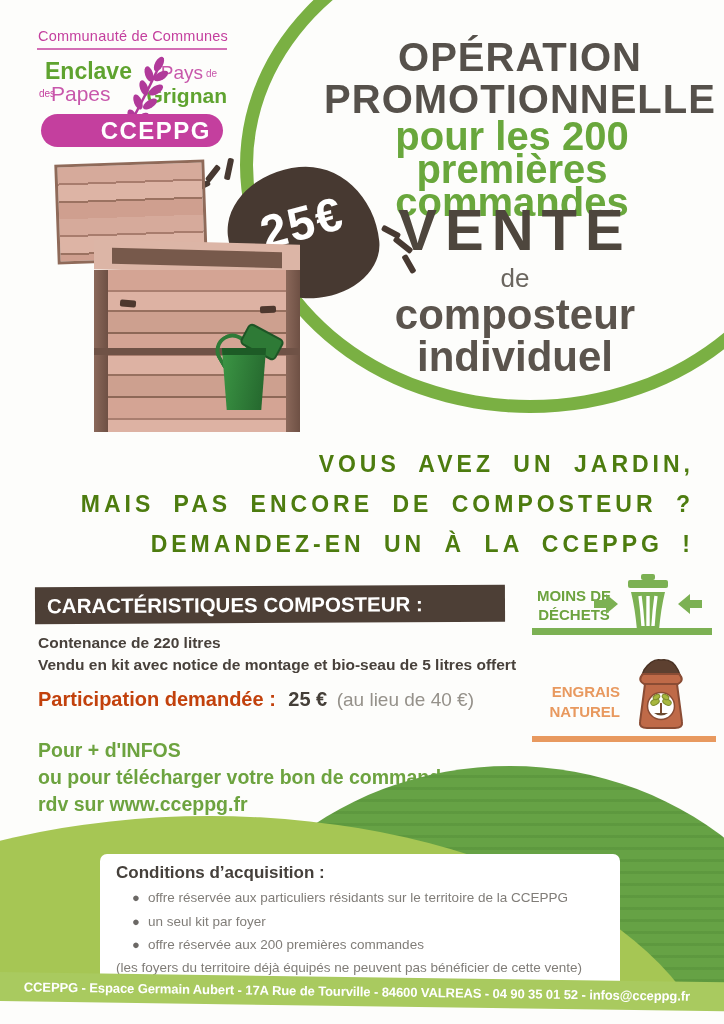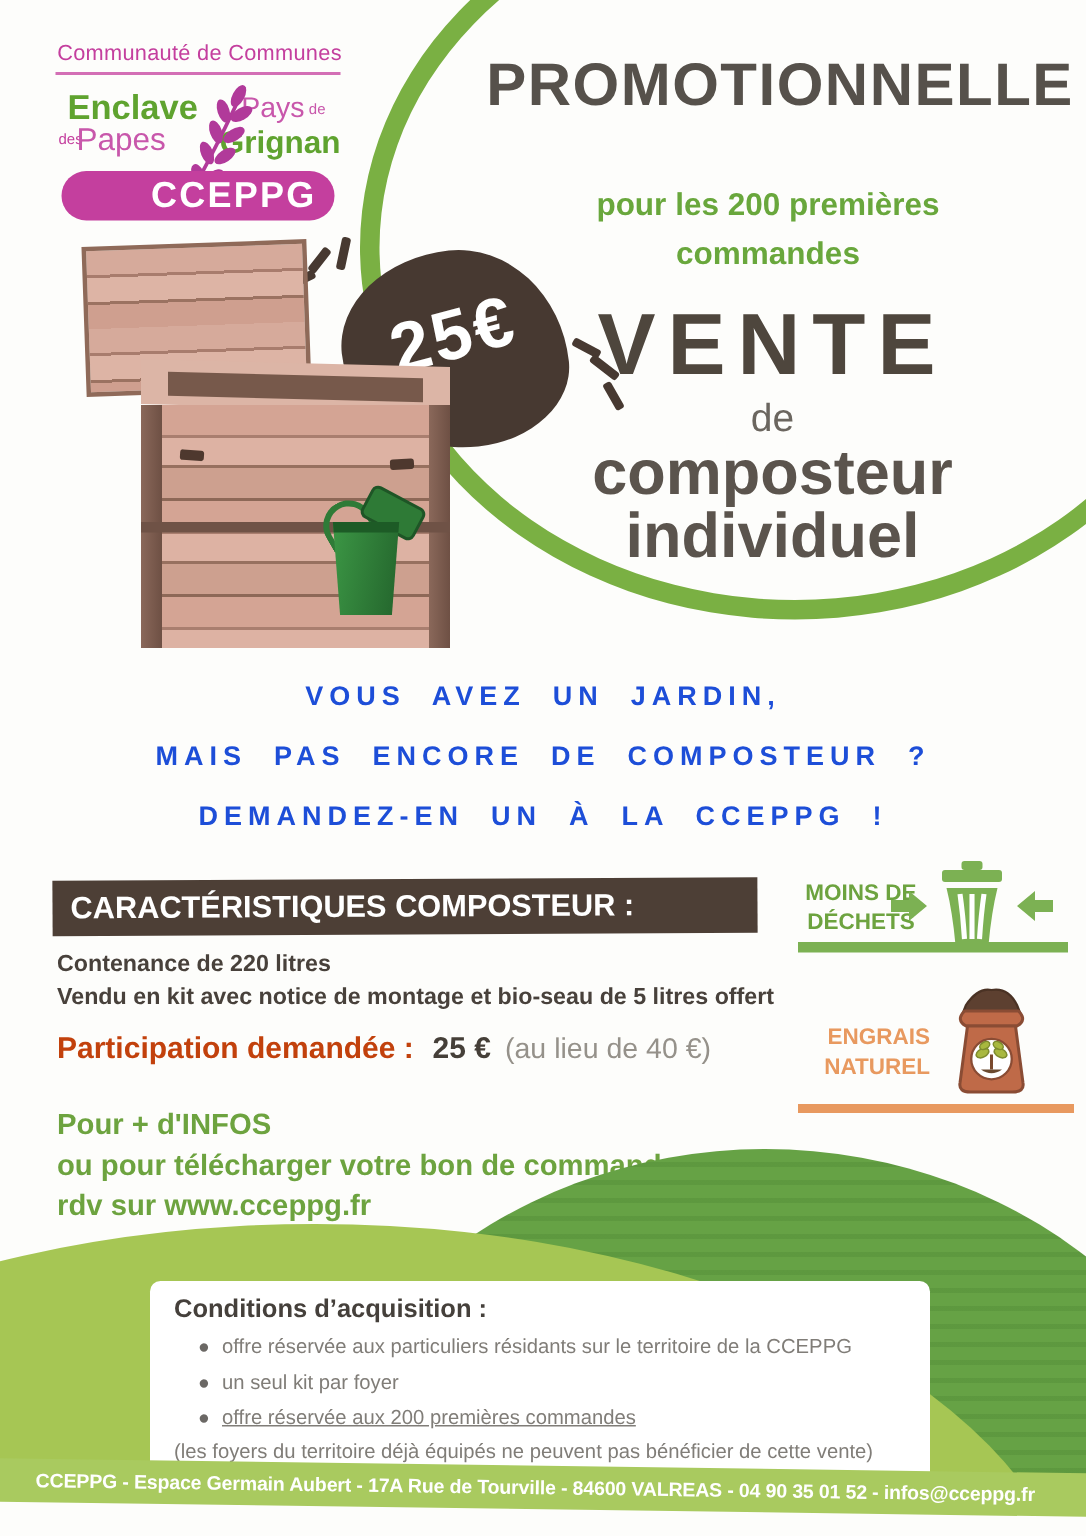--- a/index.html
+++ b/index.html
@@ -24,21 +24,21 @@
   .lg-grignan{position:absolute;right:6px;top:58px;color:#5fa32f;font-weight:bold;font-size:21px;}
   .lg-pill{position:absolute;left:8px;top:88px;width:182px;height:33px;background:#c43f9e;
            border-radius:17px;color:#fff;font-weight:bold;font-size:24px;letter-spacing:1.5px;
            text-align:right;line-height:33px;padding-right:12px;box-sizing:border-box;}
   .lavender{position:absolute;left:78px;top:26px;}
 
   
   .main-title{position:absolute;left:320px;top:36px;width:400px;text-align:center;
               color:#56514b;font-weight:bold;font-size:40px;line-height:42px;letter-spacing:1px;}
   .sub-title{position:absolute;left:300px;top:120px;width:424px;text-align:center;
-             color:#69a73c;font-weight:bold;font-size:21px;line-height:33px;}
+             color:#69a73c;font-weight:bold;font-size:40px;line-height:33px;}
 
   
   .blob{position:absolute;left:228px;top:167px;width:150px;height:132px;background:#473931;
         border-radius:52% 48% 44% 56% / 46% 62% 38% 54%;transform:rotate(-6deg);}
   .blob span{position:absolute;left:0;top:28px;width:100%;text-align:center;color:#fff;
              font-weight:bold;font-size:47px;letter-spacing:2px;transform:rotate(-9deg);}
   .burst b{position:absolute;background:#473931;border-radius:2px;}
   .burst-l{left:200px;top:158px;width:44px;height:56px;}
   .burst-l b:nth-child(1){left:26px;top:0;width:6px;height:22px;transform:rotate(12deg);}
   .burst-l b:nth-child(2){left:10px;top:6px;width:6px;height:19px;transform:rotate(38deg);}
@@ -74,22 +74,22 @@
   .bk-handle{position:absolute;left:0;top:6px;width:34px;height:28px;border:4px solid #2f7b37;
              border-bottom:none;border-radius:18px 18px 0 0;transform:rotate(-30deg);box-sizing:border-box;}
   .bk-lid{position:absolute;left:28px;top:2px;width:40px;height:24px;background:#2e7a36;
           border:2px solid #1e5526;border-radius:5px;transform:rotate(28deg);box-sizing:border-box;}
   .bk-body{position:absolute;left:6px;top:20px;width:48px;height:62px;
            background:linear-gradient(100deg,#3a9343 10%,#25682e 90%);
            clip-path:polygon(4% 0,96% 0,86% 100%,14% 100%);}
   .bk-rim{position:absolute;left:0;top:0;width:100%;height:7px;background:#1d5b26;}
 
   
-  .question{position:absolute;left:30px;top:444px;width:664px;text-align:center;color:#1d4ed8;
-            font-weight:bold;font-size:18px;line-height:40px;letter-spacing:4px;word-spacing:9px;}
+  .question{position:absolute;left:30px;top:444px;width:664px;text-align:right;color:#4d7c0f;
+            font-weight:bold;font-size:23px;line-height:40px;letter-spacing:4px;word-spacing:9px;}
 
   
   .banner{position:absolute;left:35px;top:586px;width:470px;height:37px;background:#4d3f36;
           transform:rotate(-.3deg);}
   .banner span{display:block;color:#fff;font-weight:bold;font-size:20.5px;line-height:37px;padding-left:12px;}
   .spec{position:absolute;left:38px;top:632px;color:#48413b;font-weight:bold;font-size:15.5px;line-height:21.5px;}
   .partic{position:absolute;left:38px;top:688px;white-space:nowrap;}
   .partic .lab{color:#c2410c;font-weight:bold;font-size:20px;}
   .partic .prc{color:#453f38;font-weight:bold;font-size:20px;margin-left:8px;}
   .partic .note{color:#95918a;font-size:19px;margin-left:5px;}
@@ -113,21 +113,21 @@
   .hills{position:absolute;left:0;top:758px;width:724px;height:234px;overflow:hidden;}
   .hill-dark{position:absolute;left:180px;top:8px;width:660px;height:600px;border-radius:50%;
              background:#66a245;
              background-image:repeating-linear-gradient(180deg,transparent 0 9px,rgba(20,70,10,.10) 9px 12px);}
   .hill-light{position:absolute;left:-300px;top:58px;width:1020px;height:560px;border-radius:50%;background:#a6c654;}
   .conditions{position:absolute;left:100px;top:854px;width:520px;box-sizing:border-box;background:#fff;
               border-radius:7px;padding:9px 16px 10px 16px;z-index:5;}
   .cond-title{color:#45403b;font-weight:bold;font-size:17px;margin-bottom:3px;}
   .cond-row{display:flex;color:#807d78;font-size:13.5px;line-height:23.5px;padding-left:16px;}
   .cond-row .dot{width:16px;color:#6b6865;font-size:13px;}
-  .cond-row.u .txt{text-decoration:underline;}
+  .cond-row.u .txt{}
   .cond-note{color:#807d78;font-size:13.5px;line-height:22px;}
   .band{position:absolute;left:-8px;top:972px;width:762px;height:29px;background:#a9ca5f;
         transform:rotate(.8deg);transform-origin:left top;z-index:6;}
   .band span{display:block;color:#fff;font-weight:bold;font-size:13px;line-height:29px;
              padding-left:32px;white-space:nowrap;letter-spacing:-.1px;}
 </style>
 </head>
 <body>
 
 <div class="page">
@@ -154,20 +154,21 @@
         <ellipse cx="27" cy="50" rx="4" ry="8" transform="rotate(-22 27 50)"></ellipse>
         <ellipse cx="39" cy="52" rx="4" ry="8" transform="rotate(56 39 52)"></ellipse>
         <ellipse cx="21" cy="64" rx="4" ry="7" transform="rotate(-24 21 64)"></ellipse>
         <ellipse cx="32" cy="66" rx="4" ry="7" transform="rotate(54 32 66)"></ellipse>
       </g>
     </svg>
     <div class="lg-pill">CCEPPG</div>
   </div>
 
   <div class="main-title">
+    <div>OPÉRATION</div>
     <div>PROMOTIONNELLE</div>
   </div>
   <div class="sub-title">
     <div>pour les 200 premières</div>
     <div>commandes</div>
   </div>
 
   <div class="burst burst-l abs">
       <b></b>
       <b></b>

